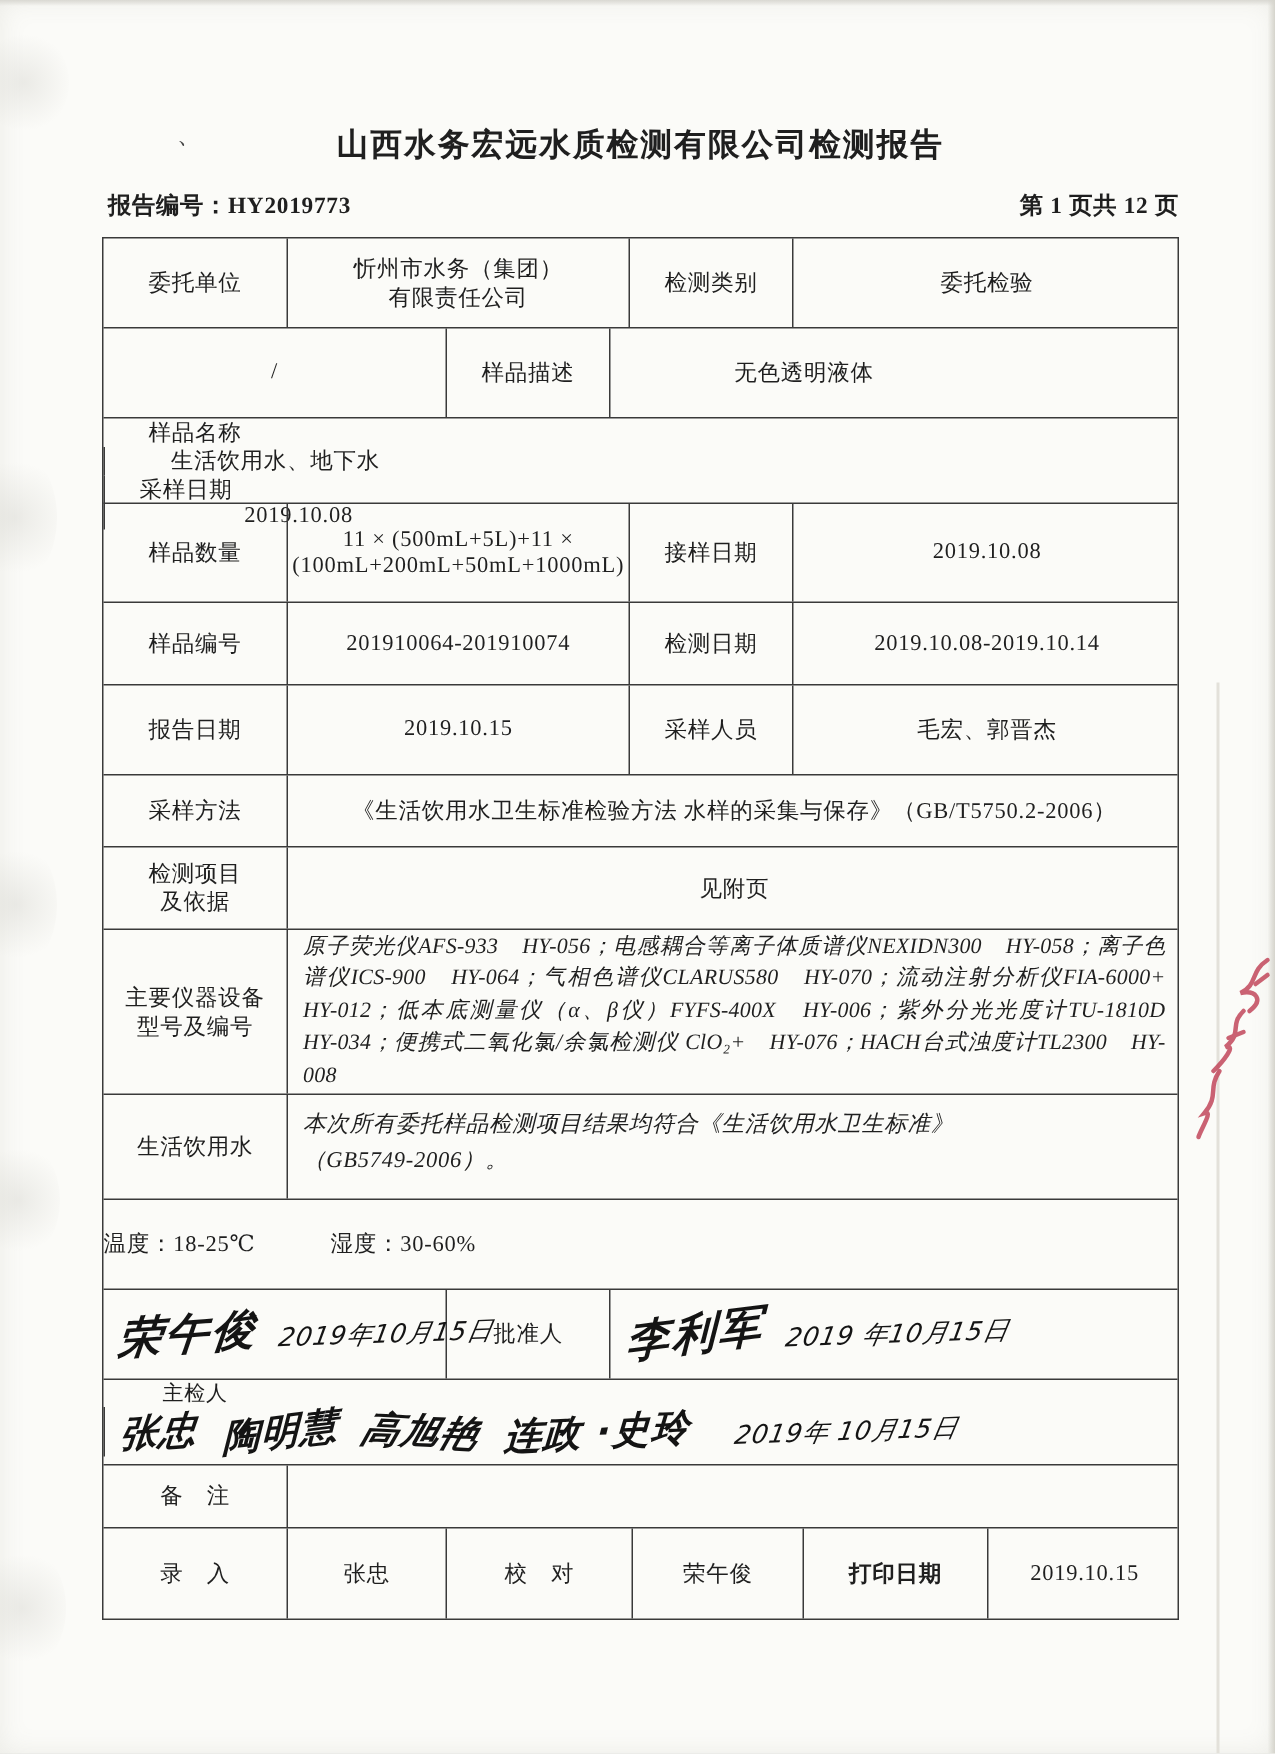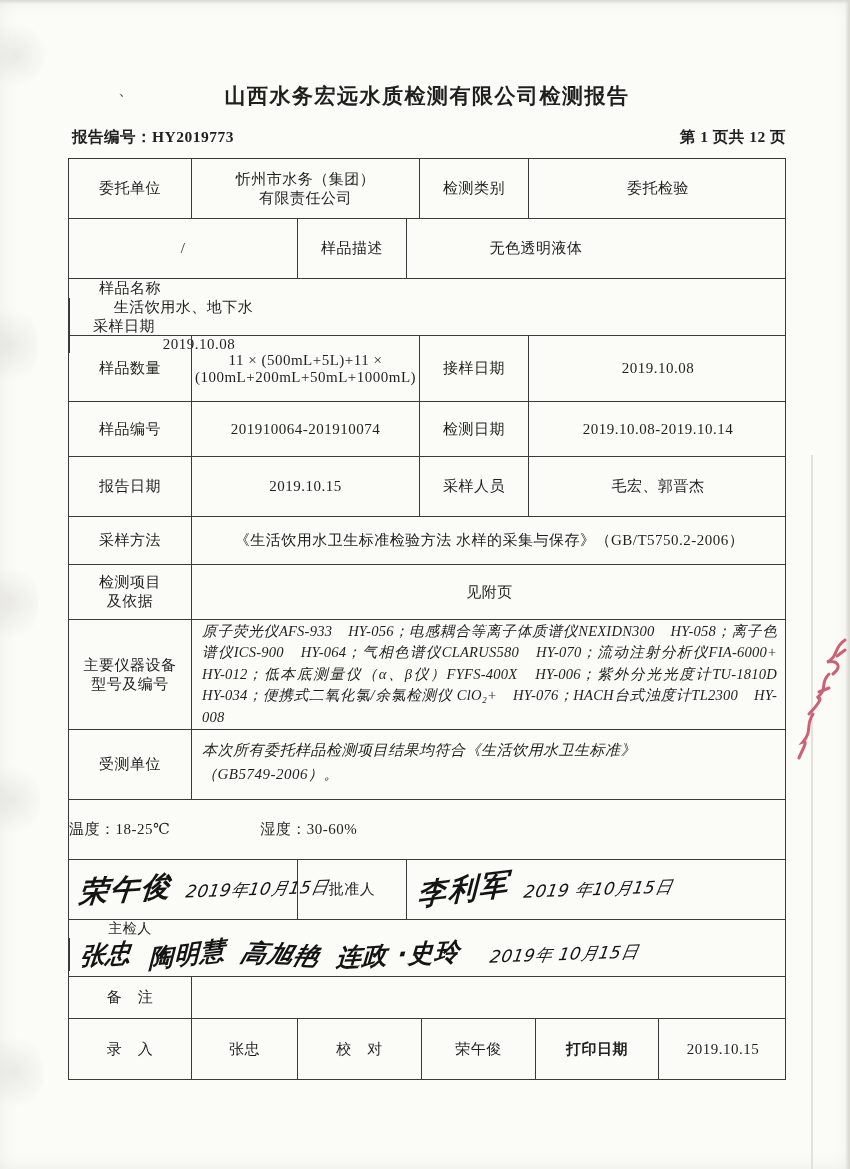--- a/index.html
+++ b/index.html
@@ -59,21 +59,21 @@
   .w4{width:259px;flex:none;}
   .wide{width:596px;flex:none;}
   .b1{width:122px;flex:none;}.b2{width:106px;flex:none;}.b3{width:124px;flex:none;}
   .b4{width:114px;flex:none;}.b5{width:123px;flex:none;}.b6{width:129px;flex:none;}
   .h60{height:60px;}.h57{height:57px;flex-direction:column;}.h66{height:66px;}.h55{height:55px;}
   .h48{height:48px;}.h110{height:110px;}.h70{height:70px;}.h42{height:42px;}
 
   .left{justify-content:flex-start;text-align:left;padding:4px 10px;font-style:italic;}
   .small-lh{line-height:21.5px;font-size:14.6px;letter-spacing:.2px;text-align:justify;}
   .bold{font-weight:700;}
-  .env-cell{justify-content:flex-start;gap:90px;white-space:nowrap;}
+  .env-cell{justify-content:flex-start;gap:50px;white-space:nowrap;}
 
   .handwrite{
     font-family:"DejaVu Sans",sans-serif;font-style:italic;color:#141414;
     transform:rotate(-4deg) skewX(-10deg);display:inline-block;
   }
   .sig-big{font-size:29px;font-weight:600;letter-spacing:2px;}
   .sig-date{font-size:17px;margin-left:14px;transform:rotate(-2deg) skewX(-12deg);}
   .sig-cell{justify-content:flex-start;padding-left:10px;white-space:nowrap;overflow:visible;}
   .sig-mid{font-size:25px;font-weight:600;letter-spacing:1px;margin-right:16px;}
   .r2{transform:rotate(-7deg) skewX(-8deg);}
@@ -161,21 +161,21 @@
       <div class="c wide">见附页</div>
     </div>
 
     <div class="t-row h110">
       <div class="c w1">主要仪器设备
 型号及编号</div>
       <div class="c wide left small-lh">原子荧光仪AFS-933　HY-056；电感耦合等离子体质谱仪NEXIDN300　HY-058；离子色谱仪ICS-900　HY-064；气相色谱仪CLARUS580　HY-070；流动注射分析仪FIA-6000+　HY-012；低本底测量仪（α、β仪）FYFS-400X　HY-006；紫外分光光度计TU-1810D　HY-034；便携式二氧化氯/余氯检测仪 ClO₂+　HY-076；HACH台式浊度计TL2300　HY-008</div>
     </div>
 
     <div class="t-row h70">
-      <div class="c w1">受测单位</div>
+      <div class="c w1">生活饮用水</div>
       <div class="c wide left" style="align-items:flex-start;padding-top:8px;line-height:24px;">本次所有委托样品检测项目结果均符合《生活饮用水卫生标准》
 （GB5749-2006）。</div>
     </div>
 
     <div class="t-row h60">
       <div class="c wide env-cell">
         <span>温度：18-25℃</span>
         <span>湿度：30-60%</span>
       </div>
     </div>

